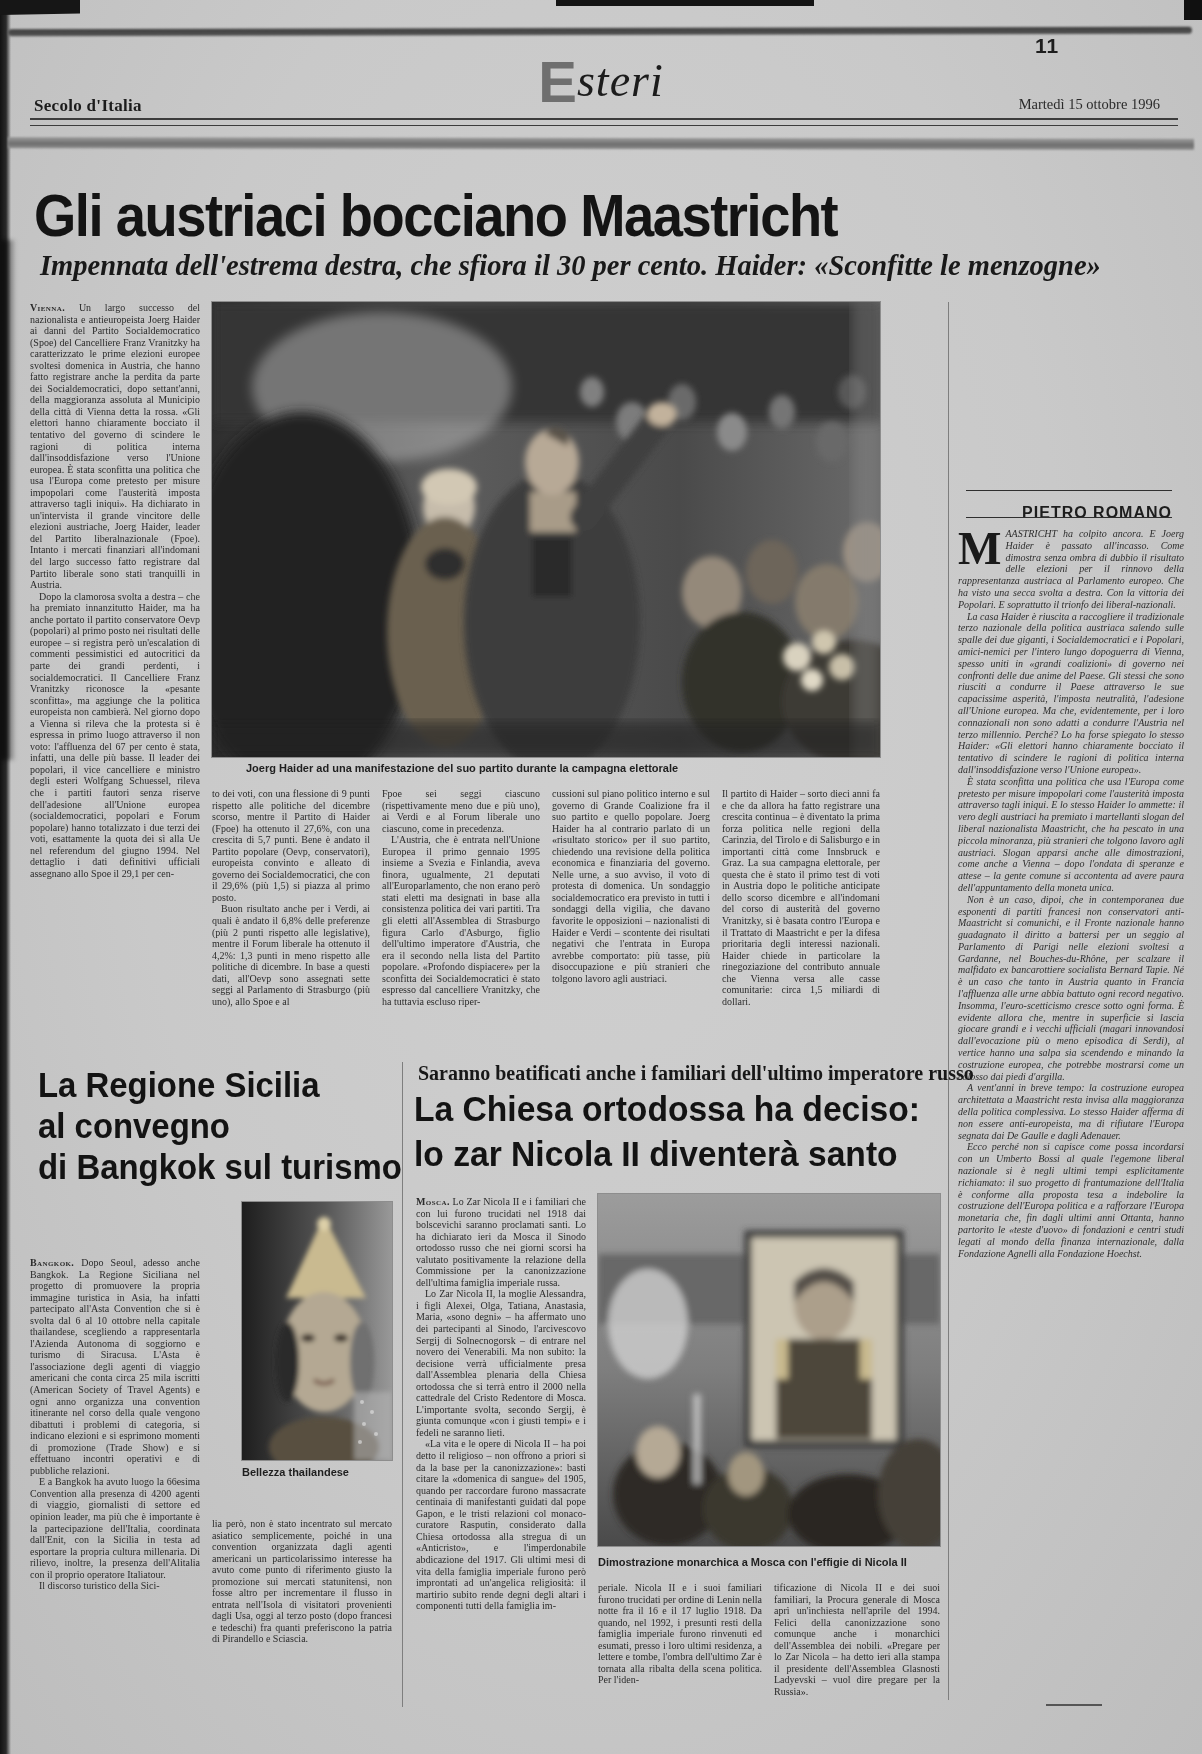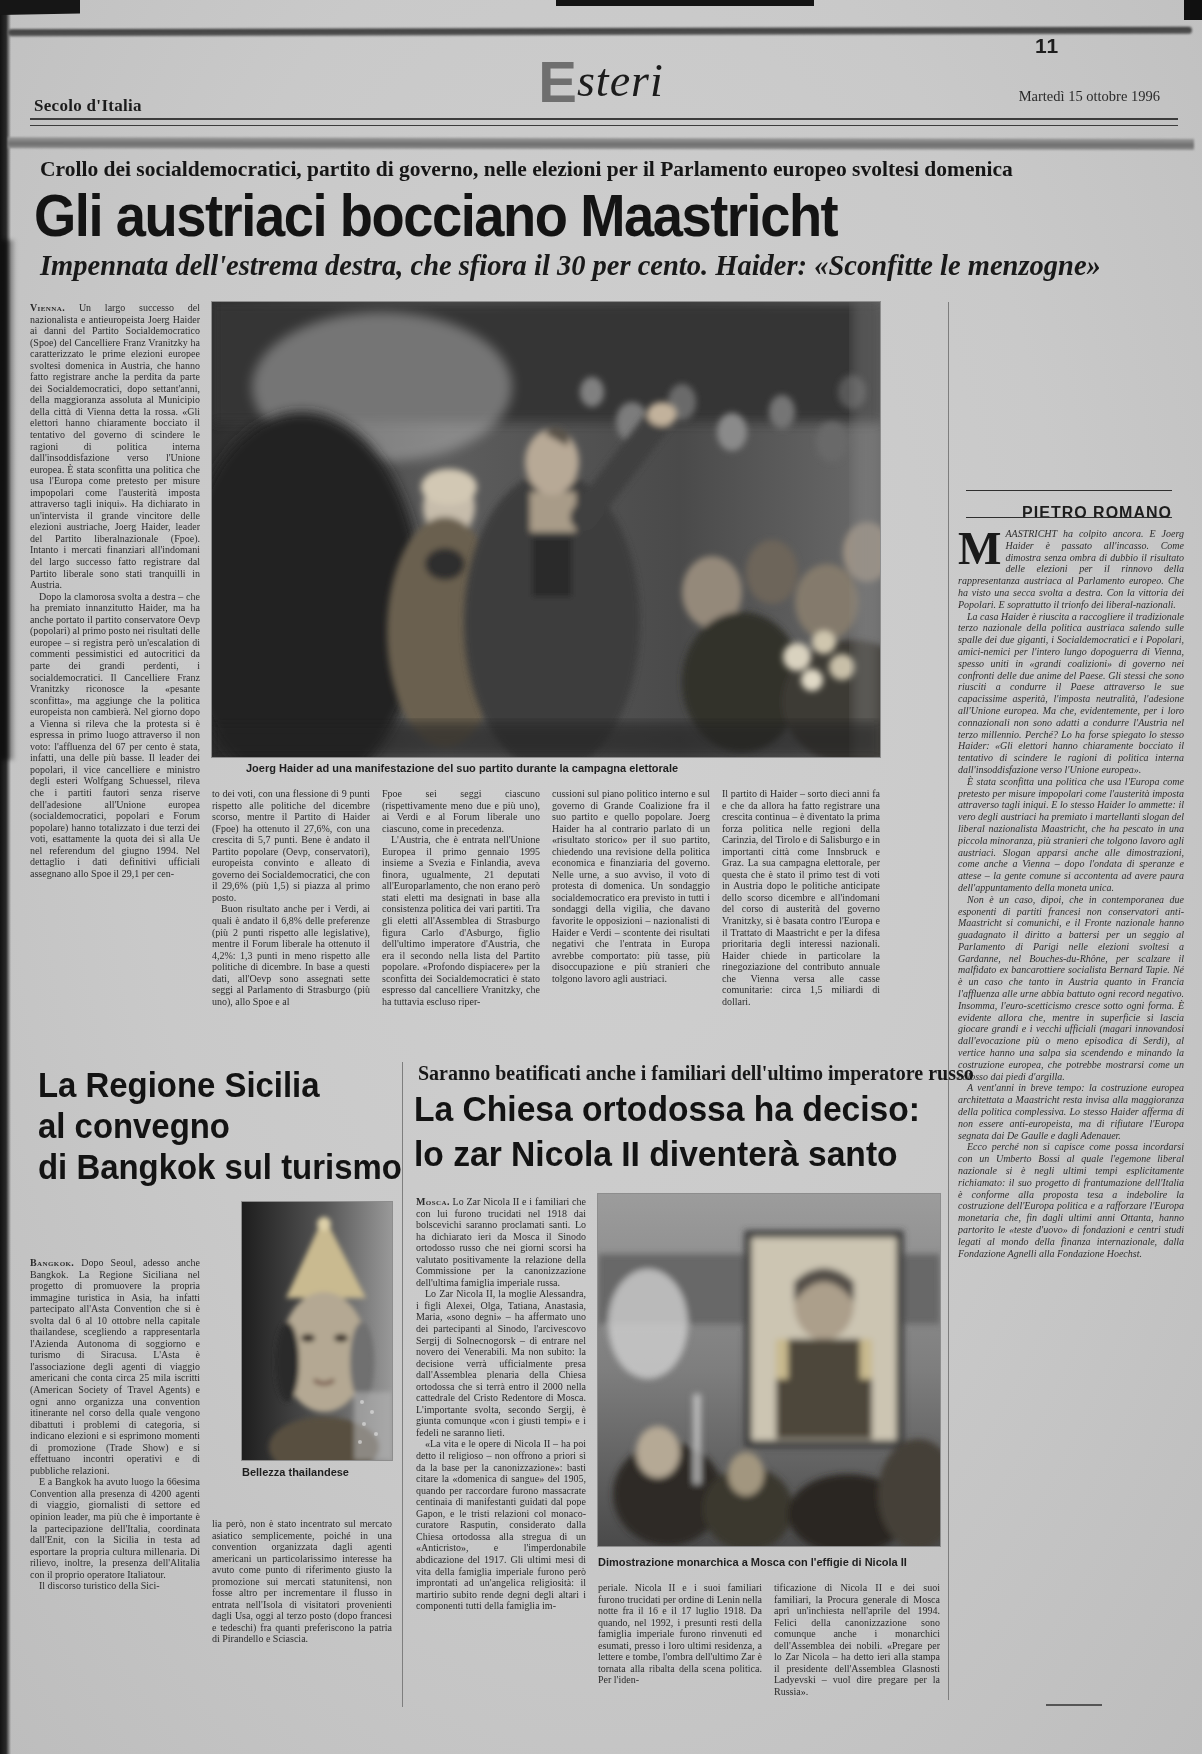--- a/index.html
+++ b/index.html
@@ -18,21 +18,21 @@
   .rule-wavy{left:8px;top:28px;width:1184px;height:7px;background:linear-gradient(#3d3d3d,#555);border-radius:4px;transform:rotate(-0.12deg);filter:blur(0.8px);}
   .band-gray{left:8px;top:138px;width:1186px;height:11px;background:linear-gradient(#9a9a9a,#6d6d6d 60%,#8f8f8f);filter:blur(1.2px);transform:rotate(0.08deg);}
   .double-rule{left:30px;top:118px;width:1148px;height:5px;border-top:2px solid #3c3c3c;border-bottom:1px solid #3c3c3c;}
   .vrule{background:#7e7e7e;width:1px;}
   
   .pageno{left:1035px;top:34px;width:70px;font-family:"Liberation Sans",sans-serif;font-weight:bold;font-size:21px;color:#1e1e1e;letter-spacing:1px;}
   .section-title{left:0;top:48px;width:1202px;text-align:center;}
   .section-title .big-e{font-family:"Liberation Sans",sans-serif;font-weight:900;font-size:58px;color:#6f6f6f;vertical-align:-6px;}
   .section-title .rest{font-family:"Liberation Serif",serif;font-style:italic;font-size:46px;color:#1c1c1c;letter-spacing:1px;}
   .paper-name{left:34px;top:96px;font-weight:bold;font-size:17px;color:#1c1c1c;letter-spacing:.3px;}
-  .issue-date{left:878px;top:88px;width:282px;text-align:right;font-size:14.5px;color:#2a2a2a;}
+  .issue-date{left:878px;top:96px;width:282px;text-align:right;font-size:14.5px;color:#2a2a2a;}
   
   .kicker{left:40px;top:157px;width:1120px;font-weight:700;font-size:21.5px;color:#161616;filter:blur(.25px);}
   .headline{left:34px;top:181px;width:1160px;font-family:"Liberation Sans",sans-serif;font-weight:bold;font-size:56px;letter-spacing:-1.5px;color:#141414;transform:scaleX(.97) scaleY(1.06);transform-origin:left top;filter:blur(.3px);white-space:nowrap;}
   .subhead{left:40px;top:250px;width:1140px;font-style:italic;font-weight:700;font-size:28.5px;color:#191919;filter:blur(.3px);white-space:nowrap;}
   .bodycol{font-size:10px;line-height:11.55px;text-align:justify;color:#2b2b2b;overflow:hidden;filter:blur(.35px);}
   .bodycol p{margin:0 0 0 0;text-indent:9px;}
   .bodycol p.first{text-indent:0;}
   .dl{font-weight:bold;font-variant:small-caps;letter-spacing:.4px;}
   .caption{font-family:"Liberation Sans",sans-serif;font-weight:bold;font-size:11px;color:#1f1f1f;filter:blur(.3px);}
   .photo-frame{background:#3a3a3a;overflow:hidden;box-shadow:0 0 0 1px #8d8d8d;}
@@ -65,21 +65,20 @@
 
   <div class="abs pageno">11</div>
   <div class="abs section-title">
     <span class="big-e">E</span><span class="rest">steri</span>
   </div>
   <div class="abs paper-name">Secolo d'Italia</div>
   <div class="abs issue-date">Martedì 15 ottobre 1996</div>
   <div class="abs double-rule"></div>
   <div class="abs band-gray"></div>
 
-  <div class="abs kicker">Crollo dei socialdemocratici, partito di governo, nelle elezioni per il Parlamento europeo svoltesi domenica</div>
   <div class="abs headline">Gli austriaci bocciano Maastricht</div>
   <div class="abs subhead">Impennata dell'estrema destra, che sfiora il 30 per cento. Haider: «Sconfitte le menzogne»</div>
 
   <div class="abs bodycol" style="left:30px;top:302px;width:170px;height:730px;">
     <p class="first"><span class="dl">Vienna.</span> <span>Un largo successo del nazionalista e antieuropeista Joerg Haider ai danni del Partito Socialdemocratico (Spoe) del Cancelliere Franz Vranitzky ha caratterizzato le prime elezioni europee svoltesi domenica in Austria, che hanno fatto registrare anche la perdita da parte dei Socialdemocratici, dopo settant'anni, della maggioranza assoluta al Municipio della città di Vienna detta la rossa. «Gli elettori hanno chiaramente bocciato il tentativo del governo di scindere le ragioni di politica interna dall'insoddisfazione verso l'Unione europea. È stata sconfitta una politica che usa l'Europa come pretesto per misure impopolari come l'austerità imposta attraverso tagli iniqui». Ha dichiarato in un'intervista il grande vincitore delle elezioni austriache, Joerg Haider, leader del Partito liberalnazionale (Fpoe). Intanto i mercati finanziari all'indomani del largo successo fatto registrare dal Partito liberale sono stati tranquilli in Austria.</span></p>
     <p>Dopo la clamorosa svolta a destra – che ha premiato innanzitutto Haider, ma ha anche portato il partito conservatore Oevp (popolari) al primo posto nei risultati delle europee – si registra però un'escalation di commenti pessimistici ed autocritici da parte dei grandi perdenti, i socialdemocratici. Il Cancelliere Franz Vranitzky riconosce la «pesante sconfitta», ma aggiunge che la politica europeista non cambierà. Nel giorno dopo a Vienna si rileva che la protesta si è espressa in primo luogo attraverso il non voto: l'affluenza del 67 per cento è stata, infatti, una delle più basse. Il leader dei popolari, il vice cancelliere e ministro degli esteri Wolfgang Schuessel, rileva che i partiti fautori senza riserve dell'adesione all'Unione europea (socialdemocratici, popolari e Forum popolare) hanno totalizzato i due terzi dei voti, esattamente la quota dei sì alla Ue nel referendum del giugno 1994. Nel dettaglio i dati definitivi ufficiali assegnano allo Spoe il 29,1 per cen-</p>
   </div>
 
   <div class="abs photo-frame" style="left:212px;top:302px;width:668px;height:455px;">
     <svg width="668" height="455" viewBox="0 0 668 455">

